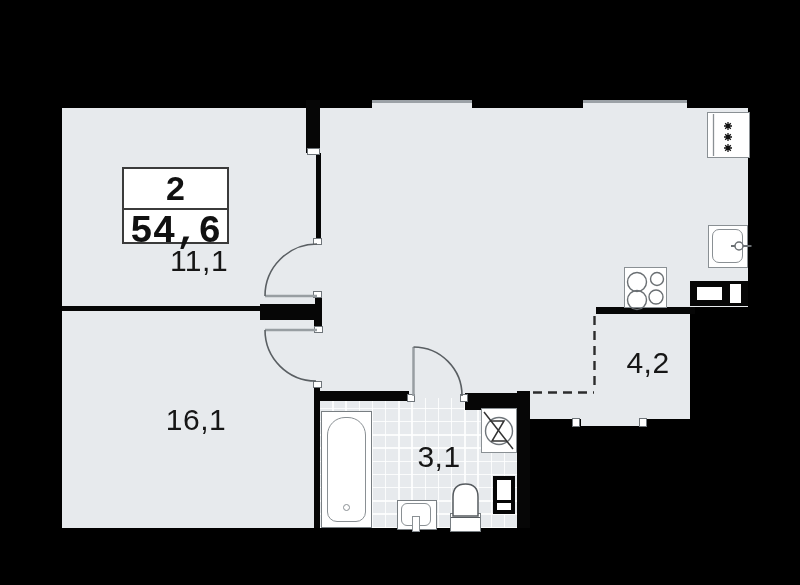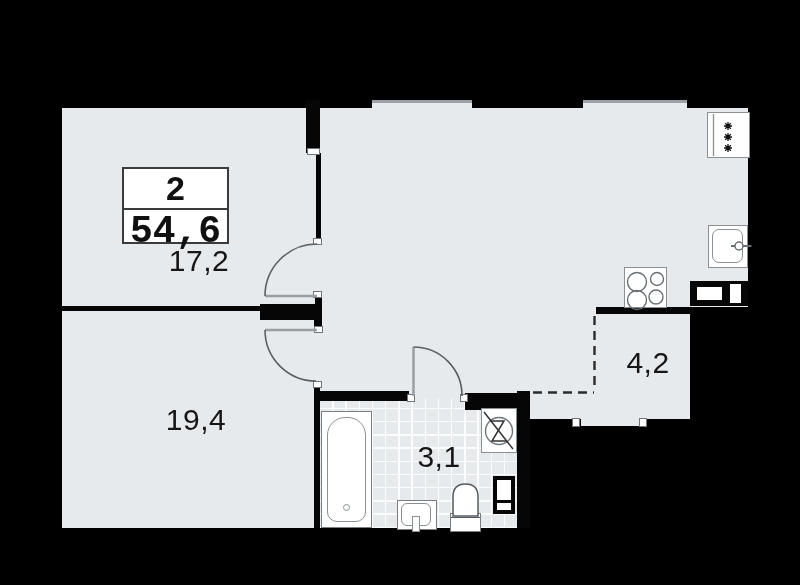--- a/index.html
+++ b/index.html
@@ -136,18 +136,18 @@
     </g>
 
     <path d="M453,516 V497 Q453,484 465.5,484 Q478,484 478,497 V516 Z" fill="#fff" stroke="#565b5f" stroke-width="1.5"></path>
   </svg>
 
   <div id="infoBox" class="abs" style="left:122px;top:167px;width:107px;height:77px;">
     <div class="cell top">2</div>
     <div class="cell bot">54,6</div>
   </div>
 
-  <div class="lbl" style="left:199px;top:262px;">17,2</div>
+  <div class="lbl" style="left:199px;top:262px;">11,1</div>
   <div class="lbl" style="left:648px;top:364px;">4,2</div>
-  <div class="lbl" style="left:196px;top:421px;">19,4</div>
+  <div class="lbl" style="left:196px;top:421px;">16,1</div>
   <div class="lbl" style="left:439px;top:458px;">3,1</div>
 
 </div>
 
 </body></html>

